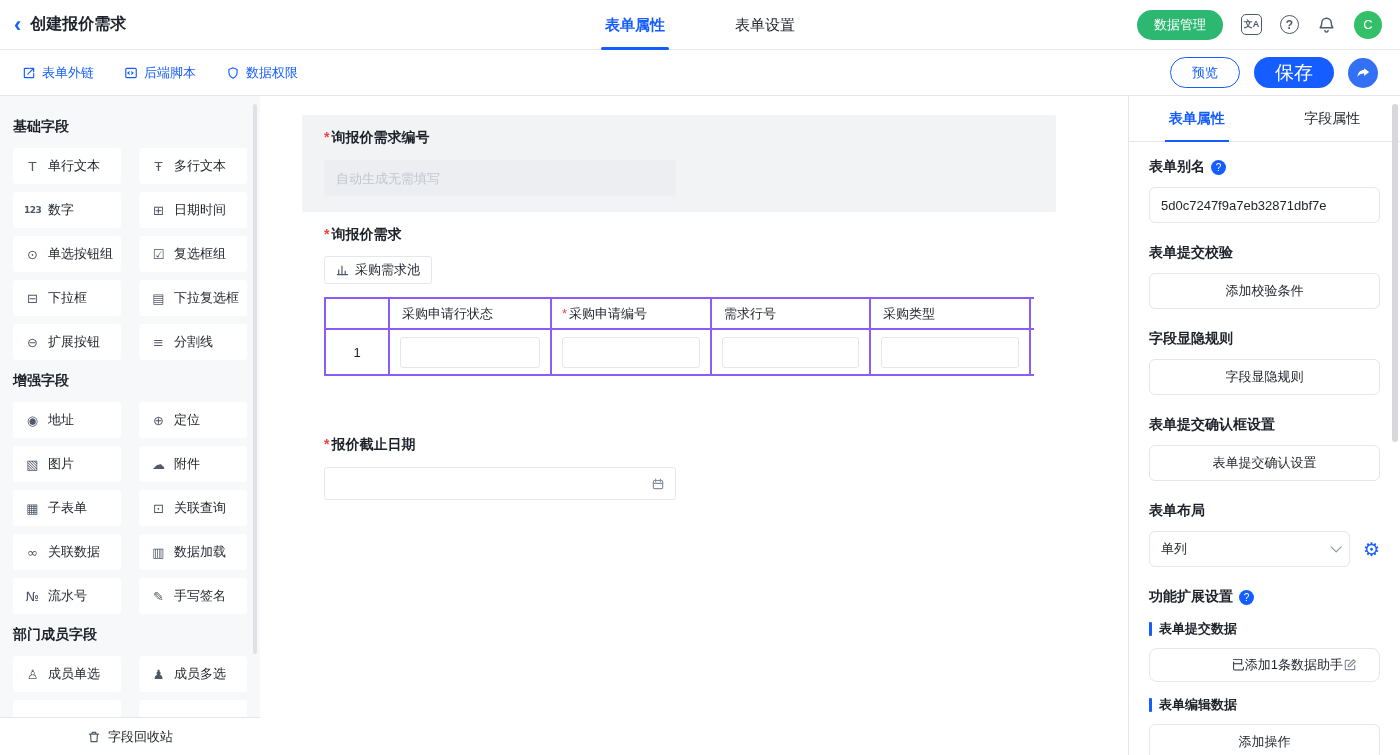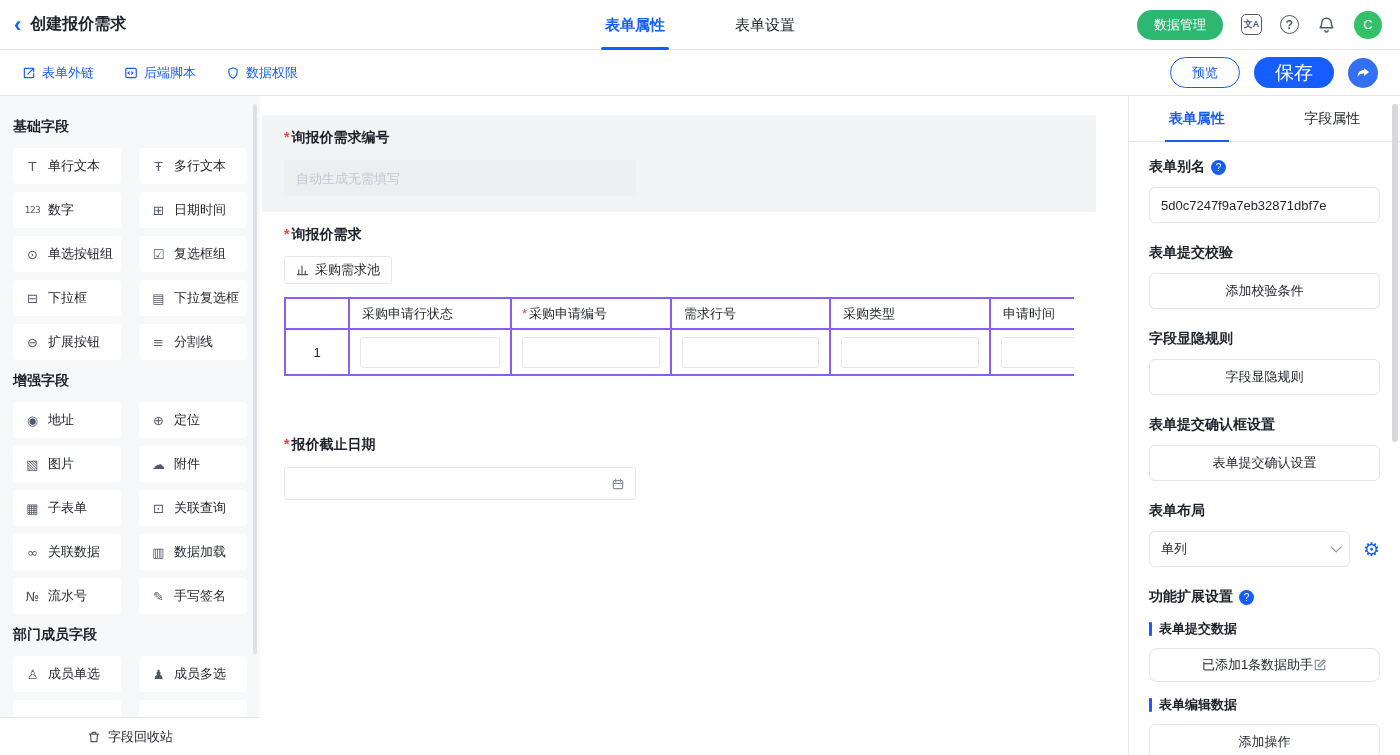--- a/index.html
+++ b/index.html
@@ -23,29 +23,29 @@
 
   
   .tb { height:46px; min-height:46px; display:flex; align-items:center; padding:0 22px; border-bottom:1px solid #e5e6eb; background:#fff; position:relative; z-index:2; }
   .tb-link { display:flex; align-items:center; gap:6px; color:#165dff; font-size:13px; margin-right:30px; cursor:pointer; }
   .tb-right { margin-left:auto; display:flex; align-items:center; gap:14px; }
   .btn-outline { height:31px; padding:0 21px; border:1px solid #165dff; color:#165dff; background:#fff; border-radius:16px; font-size:13px; cursor:pointer; font-family:inherit; }
   .btn-primary { height:31px; padding:0 21px; border:none; color:#fff; background:#165dff; border-radius:16px; font-size:19px; cursor:pointer; font-family:inherit; }
   .btn-circle { width:30px; height:30px; border-radius:50%; background:#3370f4; border:none; display:flex; align-items:center; justify-content:center; cursor:pointer; }
 
   
-  .bd { flex:1; display:flex; min-height:0; position:relative; }
+  .bd { flex:1; display:flex; min-height:0; position:relative;gap:40px; }
 
   
   .sidebar { width:260px; min-width:260px; background:#f7f8fa; padding:10px 13px 0 13px; position:relative; overflow:hidden; }
   .sb-title { font-size:14px; font-weight:700; margin:12px 0 12px; color:#1d2129; }
   .sb-grid { display:grid; grid-template-columns:1fr 1fr; column-gap:18px; row-gap:8px; }
   .sb-item { height:36px; background:#fff; border-radius:4px; display:flex; align-items:center; gap:7px; padding:0 5px 0 11px; font-size:13px; cursor:grab; }
   .sb-ic { width:17px; min-width:17px; text-align:center; color:#4e5969; font-size:13px; font-family:"DejaVu Sans",sans-serif; }
-  .sb-ic.num { font-size:9px; letter-spacing:-0.5px; font-weight:400; }
+  .sb-ic.num { font-size:9px; letter-spacing:-0.5px; font-weight:700; }
   .sb-lb { white-space:nowrap; overflow:hidden; }
   .recycle { position:absolute; left:0; right:0; bottom:0; height:38px; background:#fff; border-top:1px solid #e5e6eb; display:flex; align-items:center; justify-content:center; gap:7px; font-size:13px; cursor:pointer; z-index:2; }
   .sb-scroll { position:absolute; top:8px; right:3px; width:4px; height:550px; background:#dfe1e6; border-radius:2px; cursor:pointer; }
 
   
   .canvas { flex:1; min-width:0; background:#fff; padding:19px 32px 0 2px; overflow:hidden; }
   .fblock { padding:14px 22px 16px; border-radius:2px; }
   .fblock.selected { background:#f2f3f5; }
   .flabel { font-size:14px; font-weight:700; color:#1d2129; }
   .req { color:#f53f3f; margin-right:2px; }
@@ -73,21 +73,21 @@
   .q-ic { width:15px; height:15px; min-width:15px; border-radius:50%; background:#165dff; color:#fff; font-size:10px; display:flex; align-items:center; justify-content:center; font-weight:400; cursor:pointer; }
   .p-input { width:100%; height:36px; border:1px solid #e5e6eb; border-radius:6px; padding:0 11px; font-size:13px; font-family:inherit; color:#1d2129; outline:none; }
   .p-btn { width:100%; height:36px; border:1px solid #e5e6eb; border-radius:6px; background:#fff; font-size:13px; color:#1d2129; cursor:pointer; font-family:inherit; }
   .p-sec { margin-bottom:21px; }
   .layout-row { display:flex; align-items:center; gap:13px; }
   .p-select { flex:1; height:36px; border:1px solid #e5e6eb; border-radius:6px; display:flex; align-items:center; justify-content:space-between; padding:0 11px; cursor:pointer; background:#fff; }
   .chev { width:8px; height:8px; border-right:1.5px solid #86909c; border-bottom:1.5px solid #86909c; transform:rotate(45deg) translateY(-3px); }
   .gear { color:#165dff; font-size:19px; cursor:pointer; font-family:"DejaVu Sans",sans-serif; line-height:1; }
   .sub-label { display:flex; align-items:center; gap:7px; font-size:13px; font-weight:700; margin:14px 0 10px; }
   .sub-label::before { content:""; width:3px; height:14px; background:#165dff; border-radius:1px; }
-  .assist { width:100%; height:34px; border:1px solid #e5e6eb; border-radius:8px; display:flex; align-items:center; justify-content:center; padding:0 22px; font-size:13px; background:#fff; cursor:default; }
+  .assist { width:100%; height:34px; border:1px solid #e5e6eb; border-radius:8px; display:flex; align-items:center; justify-content:flex-end; padding:0 22px; font-size:13px; background:#fff; cursor:default; }
 
   .pg-scroll { position:absolute; top:104px; right:2px; width:6px; height:338px; background:#d6d8dd; border-radius:3px; z-index:6; cursor:pointer; }
 </style>
 </head>
 <body>
 
 <div class="app">
 
   <header class="hdr">
     <span class="hdr-back">‹</span>

